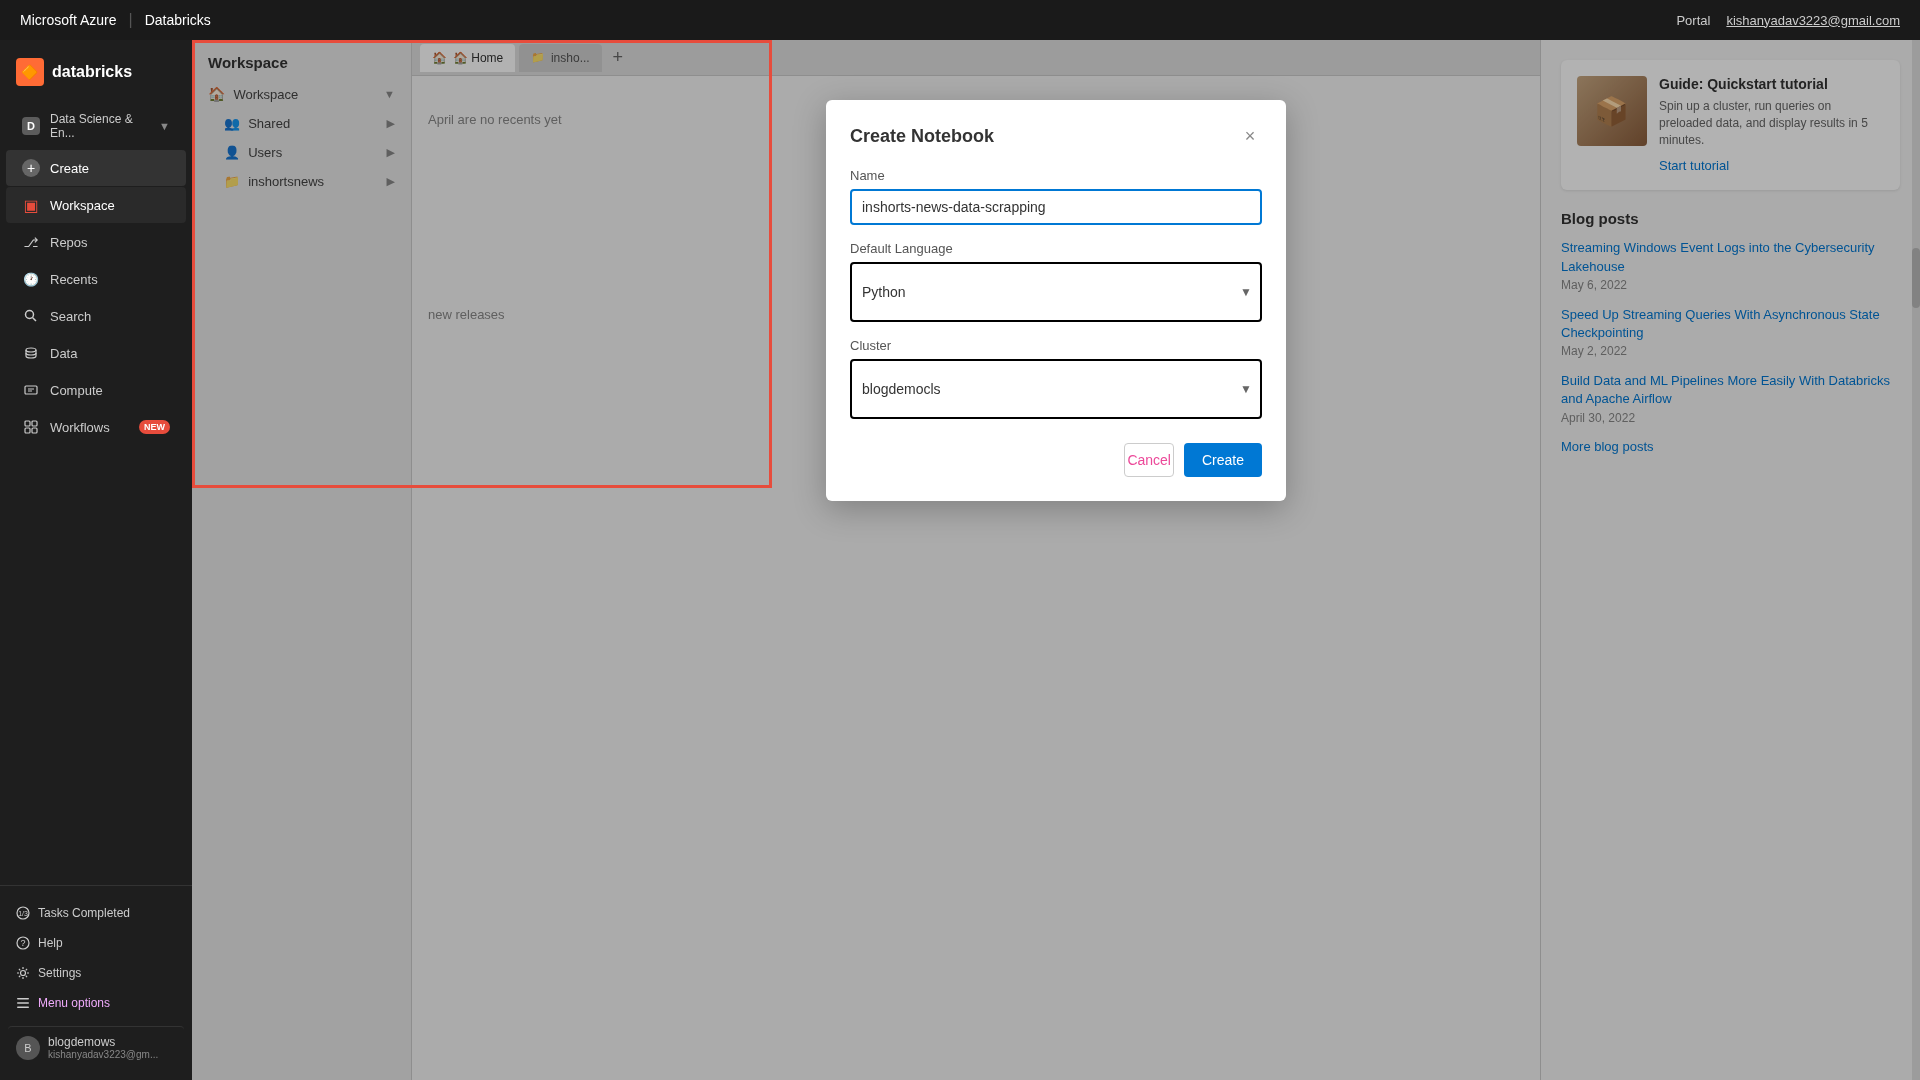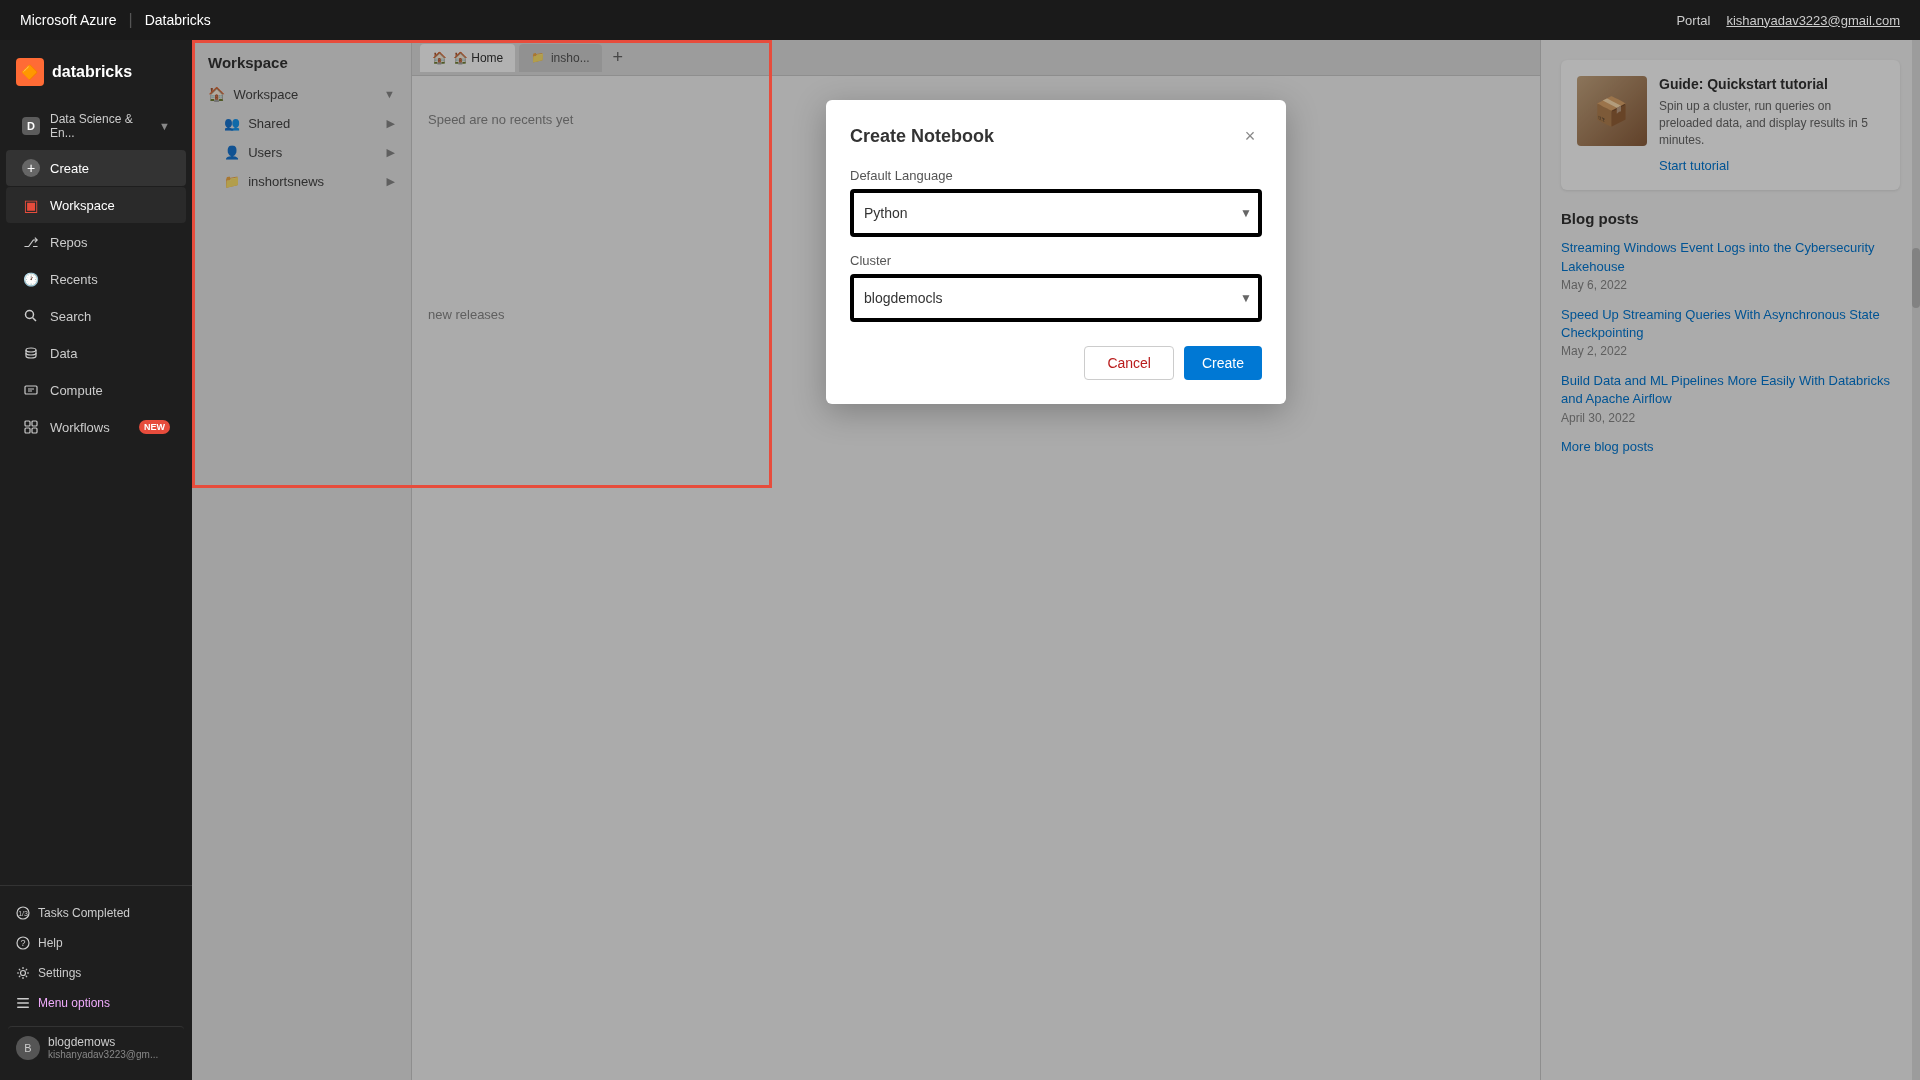--- a/index.html
+++ b/index.html
@@ -248,48 +248,48 @@
       border: 2px solid #0078d4;
       border-radius: 4px;
       font-size: 14px;
       color: #333;
       outline: none;
     }
 
     .form-select-wrap { position: relative; }
     .form-select {
       width: 100%;
-      padding: 12px 10px;
-      border: 4px solid #000000;
+      padding: 20px 10px;
+      border: 2px solid #000000;
       border-radius: 4px;
       font-size: 14px;
       color: #333;
       background: #fff;
       appearance: none;
       cursor: pointer;
     }
     .form-select-arrow {
       position: absolute; right: 10px; top: 50%;
       transform: translateY(-50%);
       font-size: 12px; color: #666; pointer-events: none;
     }
 
     .modal-footer {
       display: flex;
       justify-content: flex-end;
       gap: 10px;
       margin-top: 24px;
     }
     .btn-cancel {
-      padding: 8px 22px;
+      padding: 8px 2px;
       border: 1px solid #ccc;
       border-radius: 4px;
       background: #fff;
       font-size: 14px;
-      color: #b91c1c;
+      color: #ec4899;
       cursor: pointer;
     }
     .btn-create {
       padding: 8px 18px;
       border: none;
       border-radius: 4px;
       background: #0078d4;
       color: #fff;
       font-size: 14px;
       cursor: pointer;
@@ -476,21 +476,21 @@
           <span style="font-size:11px;">📁</span>
           <span style="font-size:12px;">insho...</span>
         </div>
         <div class="tab-add">
           <span style="font-size:18px;color:#666;">+</span>
         </div>
       </div>
 
       <div class="workspace-content">
         <div style="color:#888;font-size:13px;padding:20px 0;">
-          <span>Speed are no recents yet</span>
+          <span>April are no recents yet</span>
         </div>
         <div style="color:#888;font-size:13px;margin-top:160px;">
           <span>new releases</span>
         </div>
       </div>
     </div>
 
     <div class="right-panel">
 
       <div class="guide-card">
@@ -531,20 +531,24 @@
     <div class="modal-overlay">
 
       <div class="red-highlight" style="top:0;left:0;"></div>
 
       <div class="modal">
         <div class="modal-header">
           <h2 class="modal-title">Create Notebook</h2>
           <div class="modal-close">×</div>
         </div>
 
+        <div class="form-group">
+          <label class="form-label">Name</label>
+          <input type="text" class="form-input" value="inshorts-news-data-scrapping" style="">
+        </div>
 
         <div class="form-group">
           <label class="form-label">Default Language</label>
           <div class="form-select-wrap">
             <select class="form-select">
               <option>Python</option>
               <option>Scala</option>
               <option>SQL</option>
               <option>R</option>
             </select>

